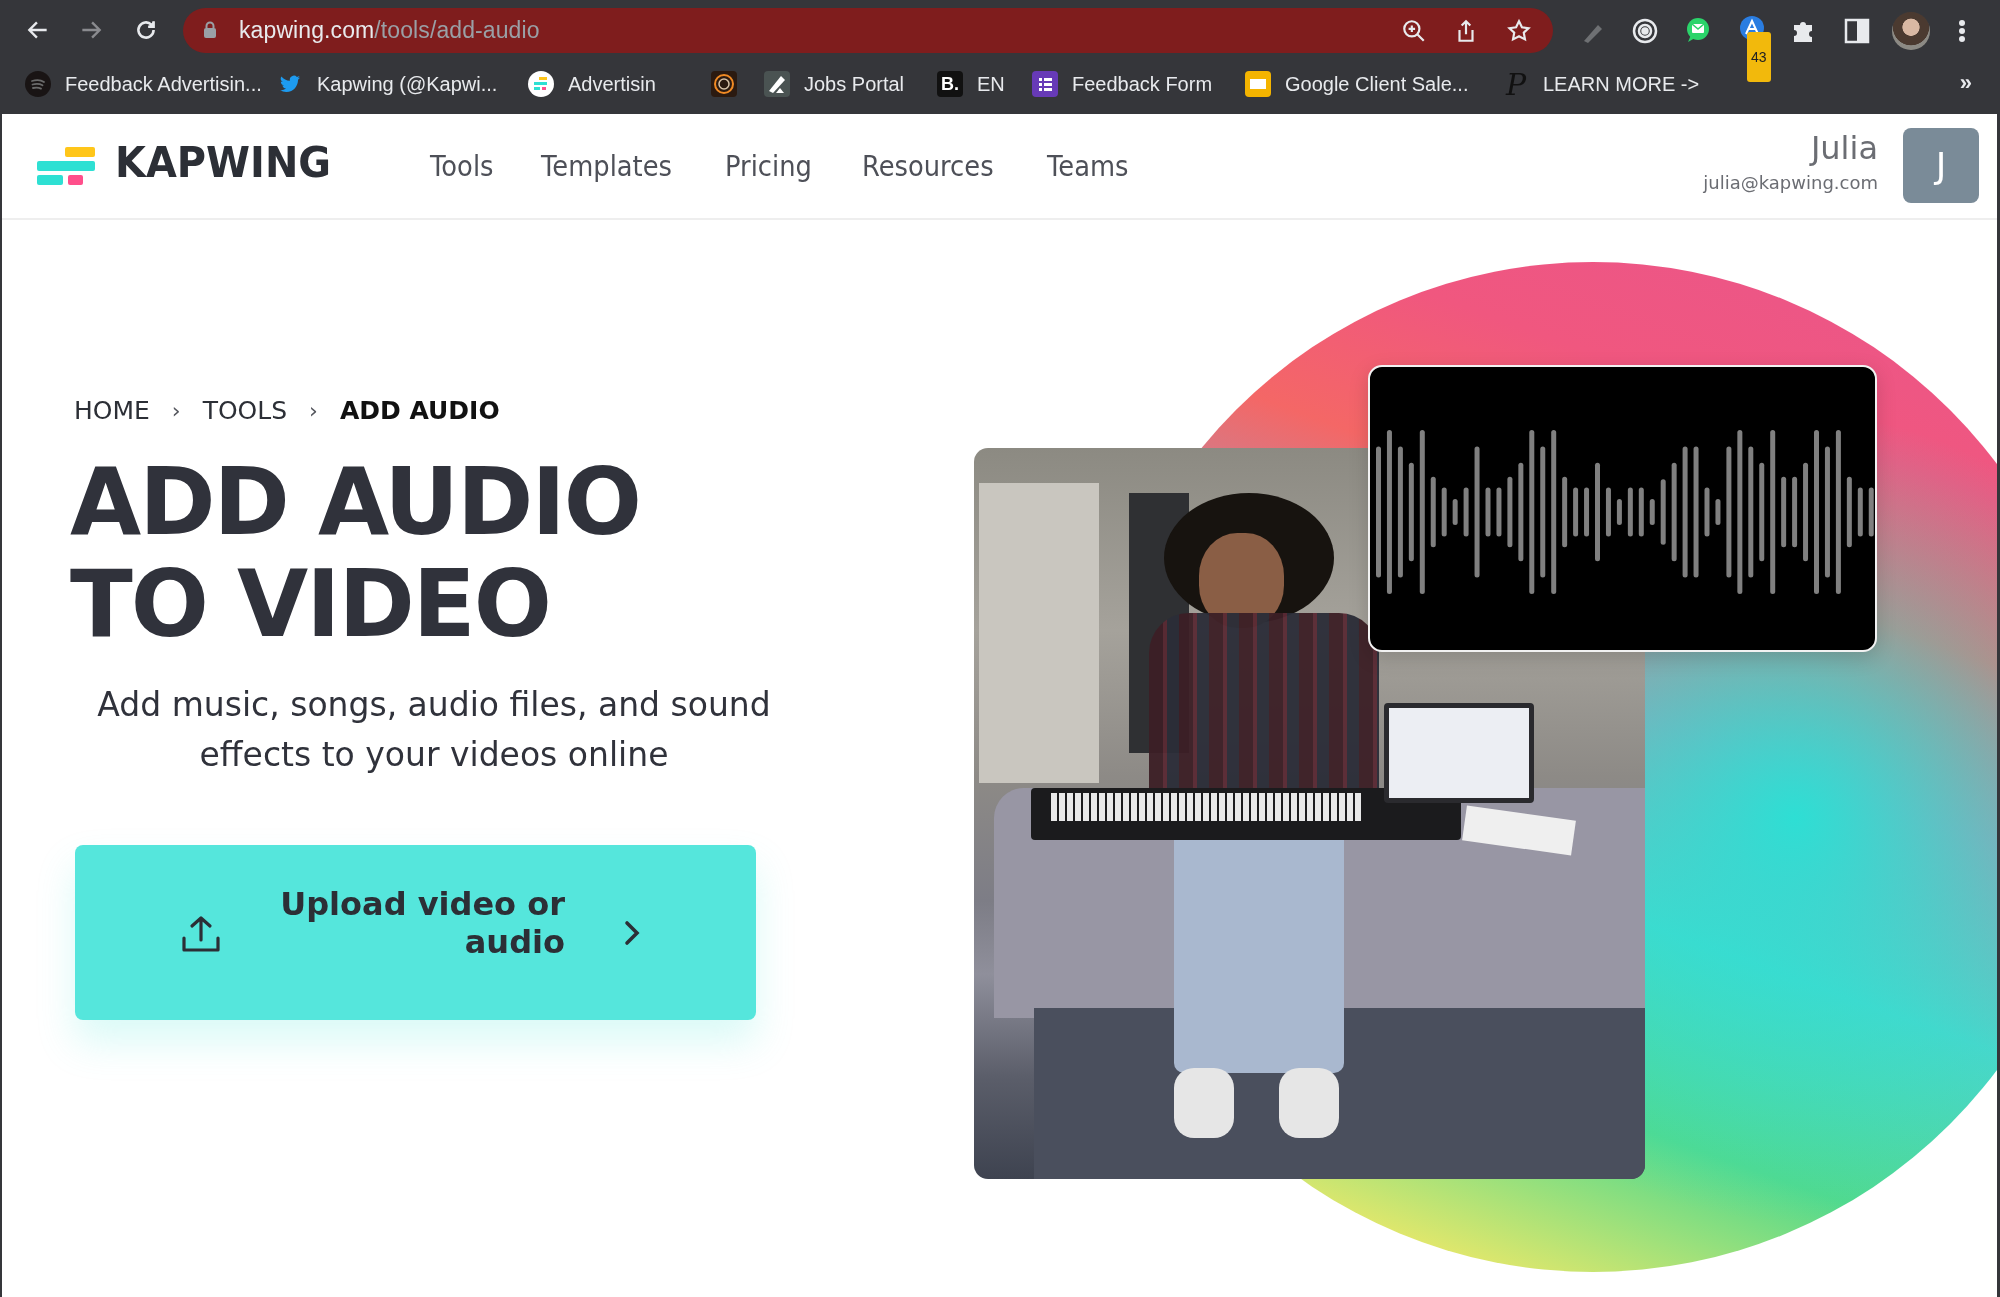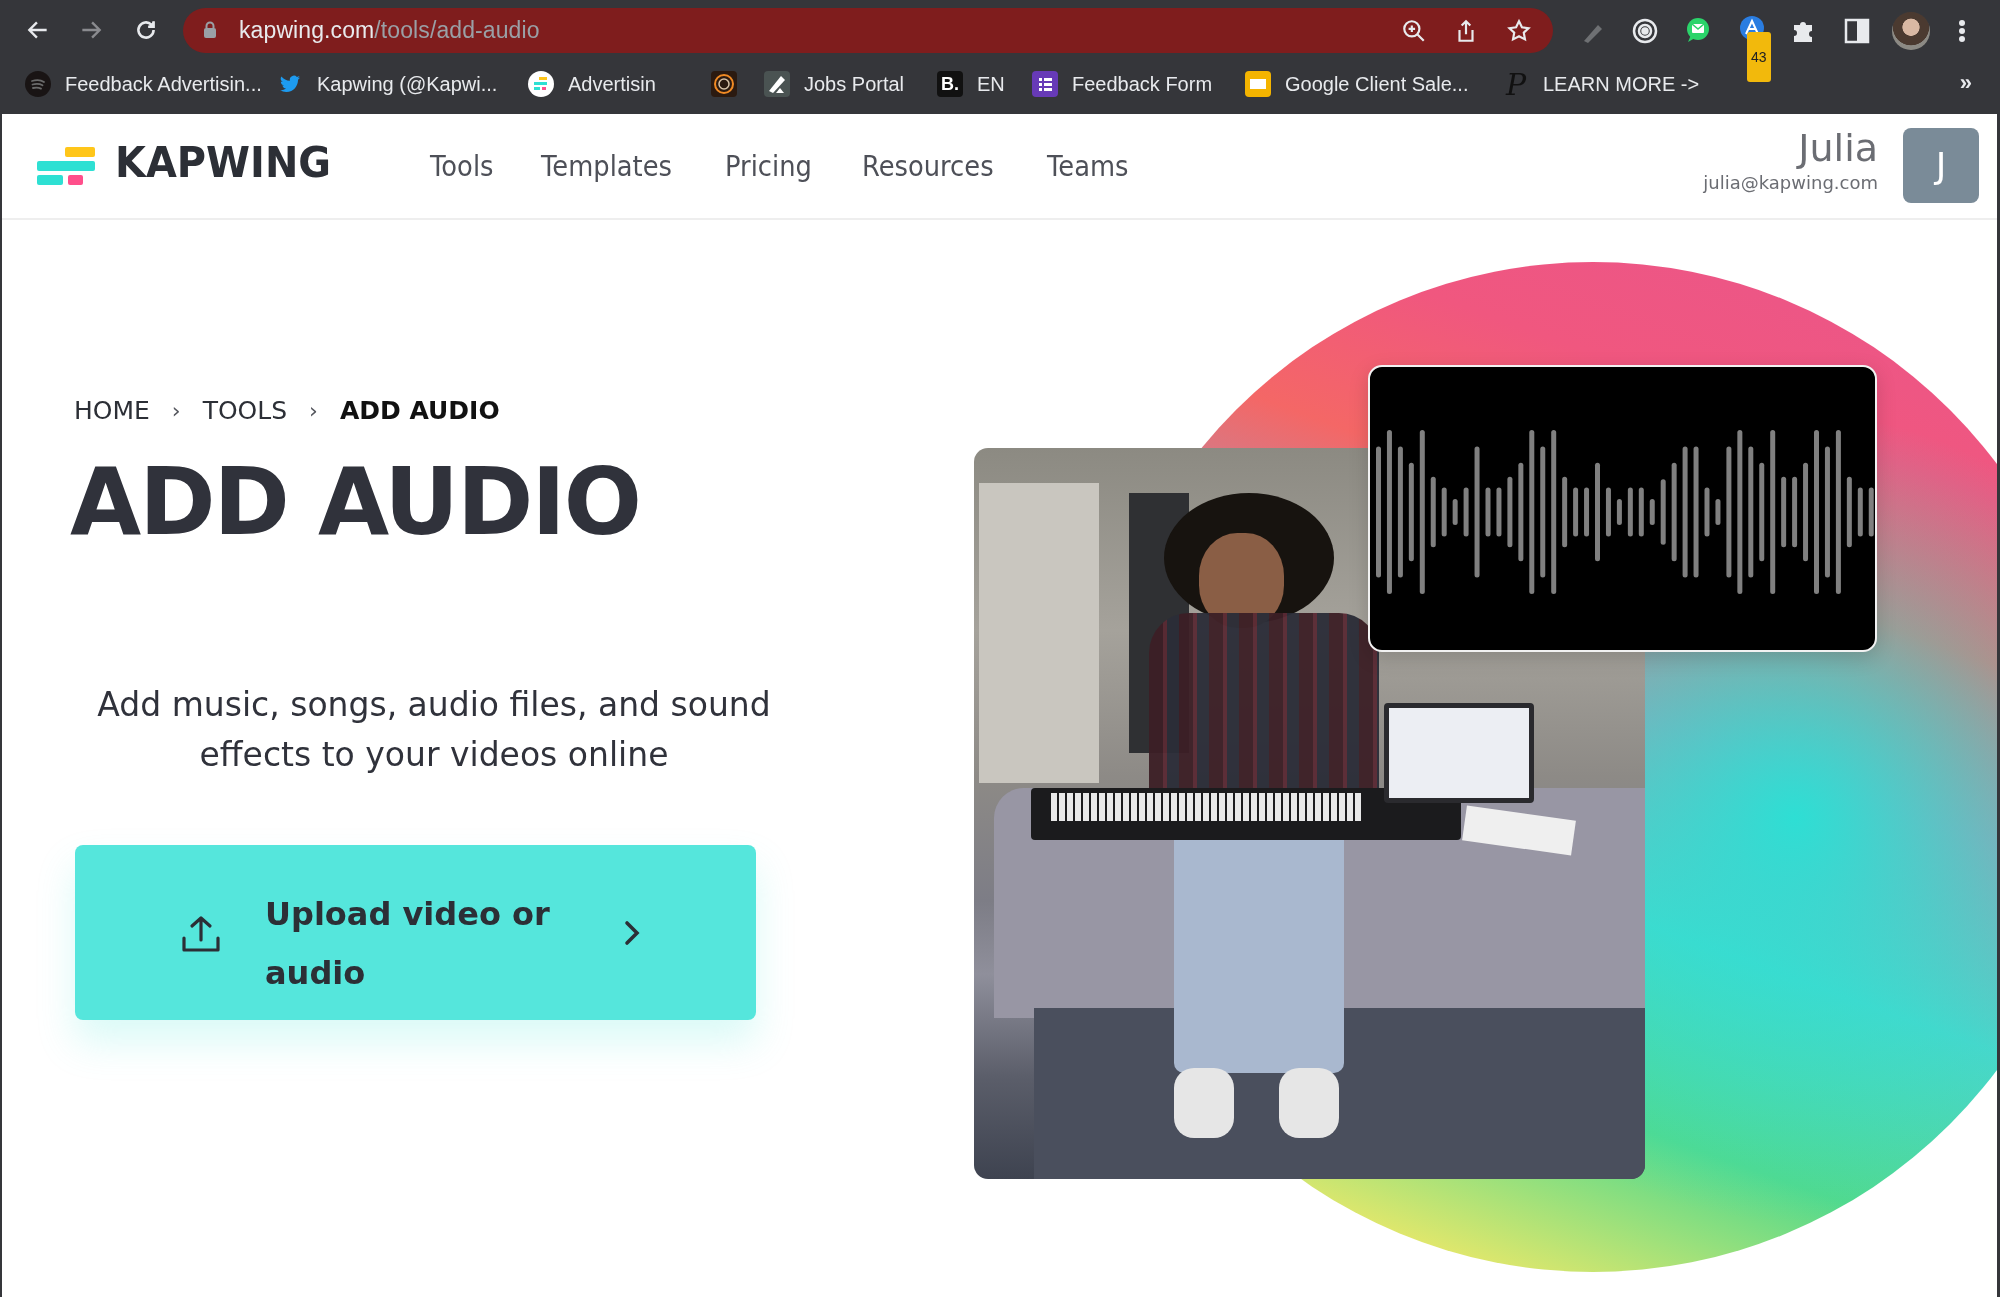--- a/index.html
+++ b/index.html
@@ -24,33 +24,33 @@
   .chevrons { position: absolute; right: 28px; top: 70px; color: #e8eaed; font-size: 22px; font-weight: bold; }
 
   
   .site-header { position: absolute; left: 2px; top: 114px; width: 1996px; height: 104px; border-bottom: 2px solid #eeeeee; background: #fff; }
   .logo { position: absolute; left: 35px; top: 33px; width: 60px; height: 40px; }
   .logo span { position: absolute; border-radius: 2px; }
   .brand { position: absolute; left: 113px; top: 24px; font-family: "DejaVu Sans", sans-serif; font-weight: bold; font-size: 42px; color: #2c2f36; letter-spacing: 0px; transform: scaleX(0.95); transform-origin: left; }
   .main-nav { position: absolute; left: 428px; top: 36px; display: flex; gap: 42px; }
   .main-nav a { font-family: "DejaVu Sans", sans-serif; font-size: 28px; color: #4e5058; text-decoration: none; transform: scaleX(0.92); transform-origin: left; }
   .user-block { position: absolute; right: 120px; top: 16px; text-align: right; font-family: "DejaVu Sans", sans-serif; color: #6b6d73; }
-  .user-name { font-size: 38px; line-height: 36px; }
+  .user-name { font-size: 32px; line-height: 36px; }
   .user-email { font-size: 18px; line-height: 34px; }
   .avatar { position: absolute; right: 19px; top: 14px; width: 76px; height: 75px; background: #7a8b98; border-radius: 8px; color: #fff; font-family: "DejaVu Sans", sans-serif; font-size: 36px; display: flex; align-items: center; justify-content: center; }
 
   
   .breadcrumb { position: absolute; left: 74px; top: 396px; display: flex; align-items: center; gap: 22px; font-family: "DejaVu Sans", sans-serif; font-size: 25px; color: #2c2f36; }
   .breadcrumb .sep { font-size: 22px; color: #55575e; }
   .breadcrumb .current { font-weight: bold; color: #111; }
   .hero-title { position: absolute; left: 70px; top: 452px; margin: 0; font-family: "DejaVu Sans", sans-serif; font-weight: bold; font-size: 92px; line-height: 102px; color: #30323b; letter-spacing: -2px; }
   .hero-sub { position: absolute; left: 74px; top: 680px; width: 720px; margin: 0; font-family: "DejaVu Sans", sans-serif; font-size: 33px; line-height: 50px; color: #30323b; text-align: center; }
   .upload-btn { position: absolute; left: 75px; top: 845px; width: 681px; height: 175px; background: #55e6dc; border-radius: 8px; box-shadow: 0 22px 38px rgba(85,230,220,0.22); border: none; cursor: pointer; padding: 0; }
   .upload-btn .up-icon { position: absolute; left: 105px; top: 68px; width: 42px; height: 42px; color: #2c2f36; }
-  .upload-btn .label { position: absolute; left: 190px; top: 40px; width: 300px; text-align: left; font-family: "DejaVu Sans", sans-serif; font-weight: bold; font-size: 32px; line-height: 59px; color: #2c2f36; }
+  .upload-btn .label { position: absolute; left: 190px; top: 40px; width: 300px; text-align: right; font-family: "DejaVu Sans", sans-serif; font-weight: bold; font-size: 32px; line-height: 38px; color: #2c2f36; }
   .upload-btn .chev { position: absolute; left: 542px; top: 70px; width: 30px; height: 36px; color: #2c2f36; }
 
   
   .blob { position: absolute; left: 1088px; top: 262px; width: 1010px; height: 1010px; border-radius: 50%;
     background:
       radial-gradient(circle at 70% 55%, rgba(40,226,214,0.95) 0%, rgba(40,226,214,0.0) 45%),
       linear-gradient(200deg, #e9558d 0%, #f0577f 20%, #f46766 32%, #b58ea8 45%, #4fd4c8 60%, #52d98c 75%, #e9e86a 90%, #f3e36b 100%);
   }
   .blob-clip { position: absolute; left: 0; top: 0; width: 1997px; height: 1297px; overflow: hidden; pointer-events: none; }
   .page-edge { position: absolute; left: 1997px; top: 114px; width: 3px; height: 1183px; background: #35363a; }
@@ -259,20 +259,21 @@
 <div class="breadcrumb">
   <span>HOME</span>
   <span class="sep">›</span>
   <span>TOOLS</span>
   <span class="sep">›</span>
   <span class="current">ADD AUDIO</span>
 </div>
 
 <h1 class="hero-title">
   <span>ADD AUDIO</span><br>
+  <span>TO VIDEO</span>
 </h1>
 
 <p class="hero-sub">Add music, songs, audio files, and sound effects to your videos online</p>
 
 <button class="upload-btn">
   <svg class="up-icon" viewBox="0 0 42 42" fill="none" stroke="currentColor" stroke-width="3.2" stroke-linecap="round" stroke-linejoin="round">
       <path d="M21 27V5M12 13l9-8 9 8"></path>
       <path d="M4 25v12h34V25"></path>
     </svg>
   <span class="label">Upload video or audio</span>

